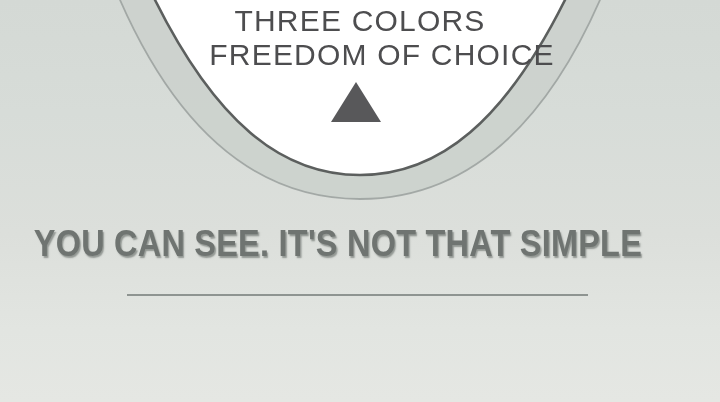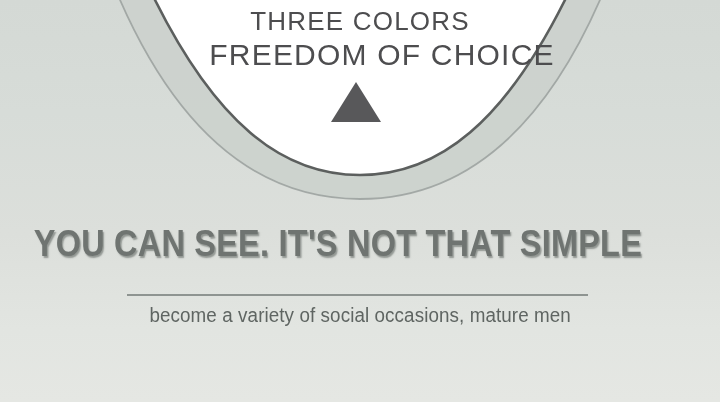--- a/index.html
+++ b/index.html
@@ -44,21 +44,21 @@
   }
   .title-line {
     display: block;
     color: #4d4d4f;
     font-family: "Liberation Sans", sans-serif;
     font-weight: 300;
     letter-spacing: 1.2px;
     white-space: nowrap;
   }
   #title-line-1 {
-    font-size: 26px;
+    font-size: 30px;
     line-height: 34px;
   }
   #title-line-2 {
     font-size: 30px;
     line-height: 34px;
     padding-left: 44px;
   }
 
   
   #triangle-marker {
@@ -152,17 +152,14 @@
   </div>
 
   <div id="triangle-marker"></div>
 
   <div id="headline">
     <span id="headline-text">YOU CAN SEE. IT'S NOT THAT SIMPLE</span>
   </div>
 
   <div id="divider-rule"></div>
 
-  <div id="subtitle">
-    <span id="subtitle-text">become a variety of social occasions, mature men</span>
-  </div>
 
 </div>
 
 </body></html>

